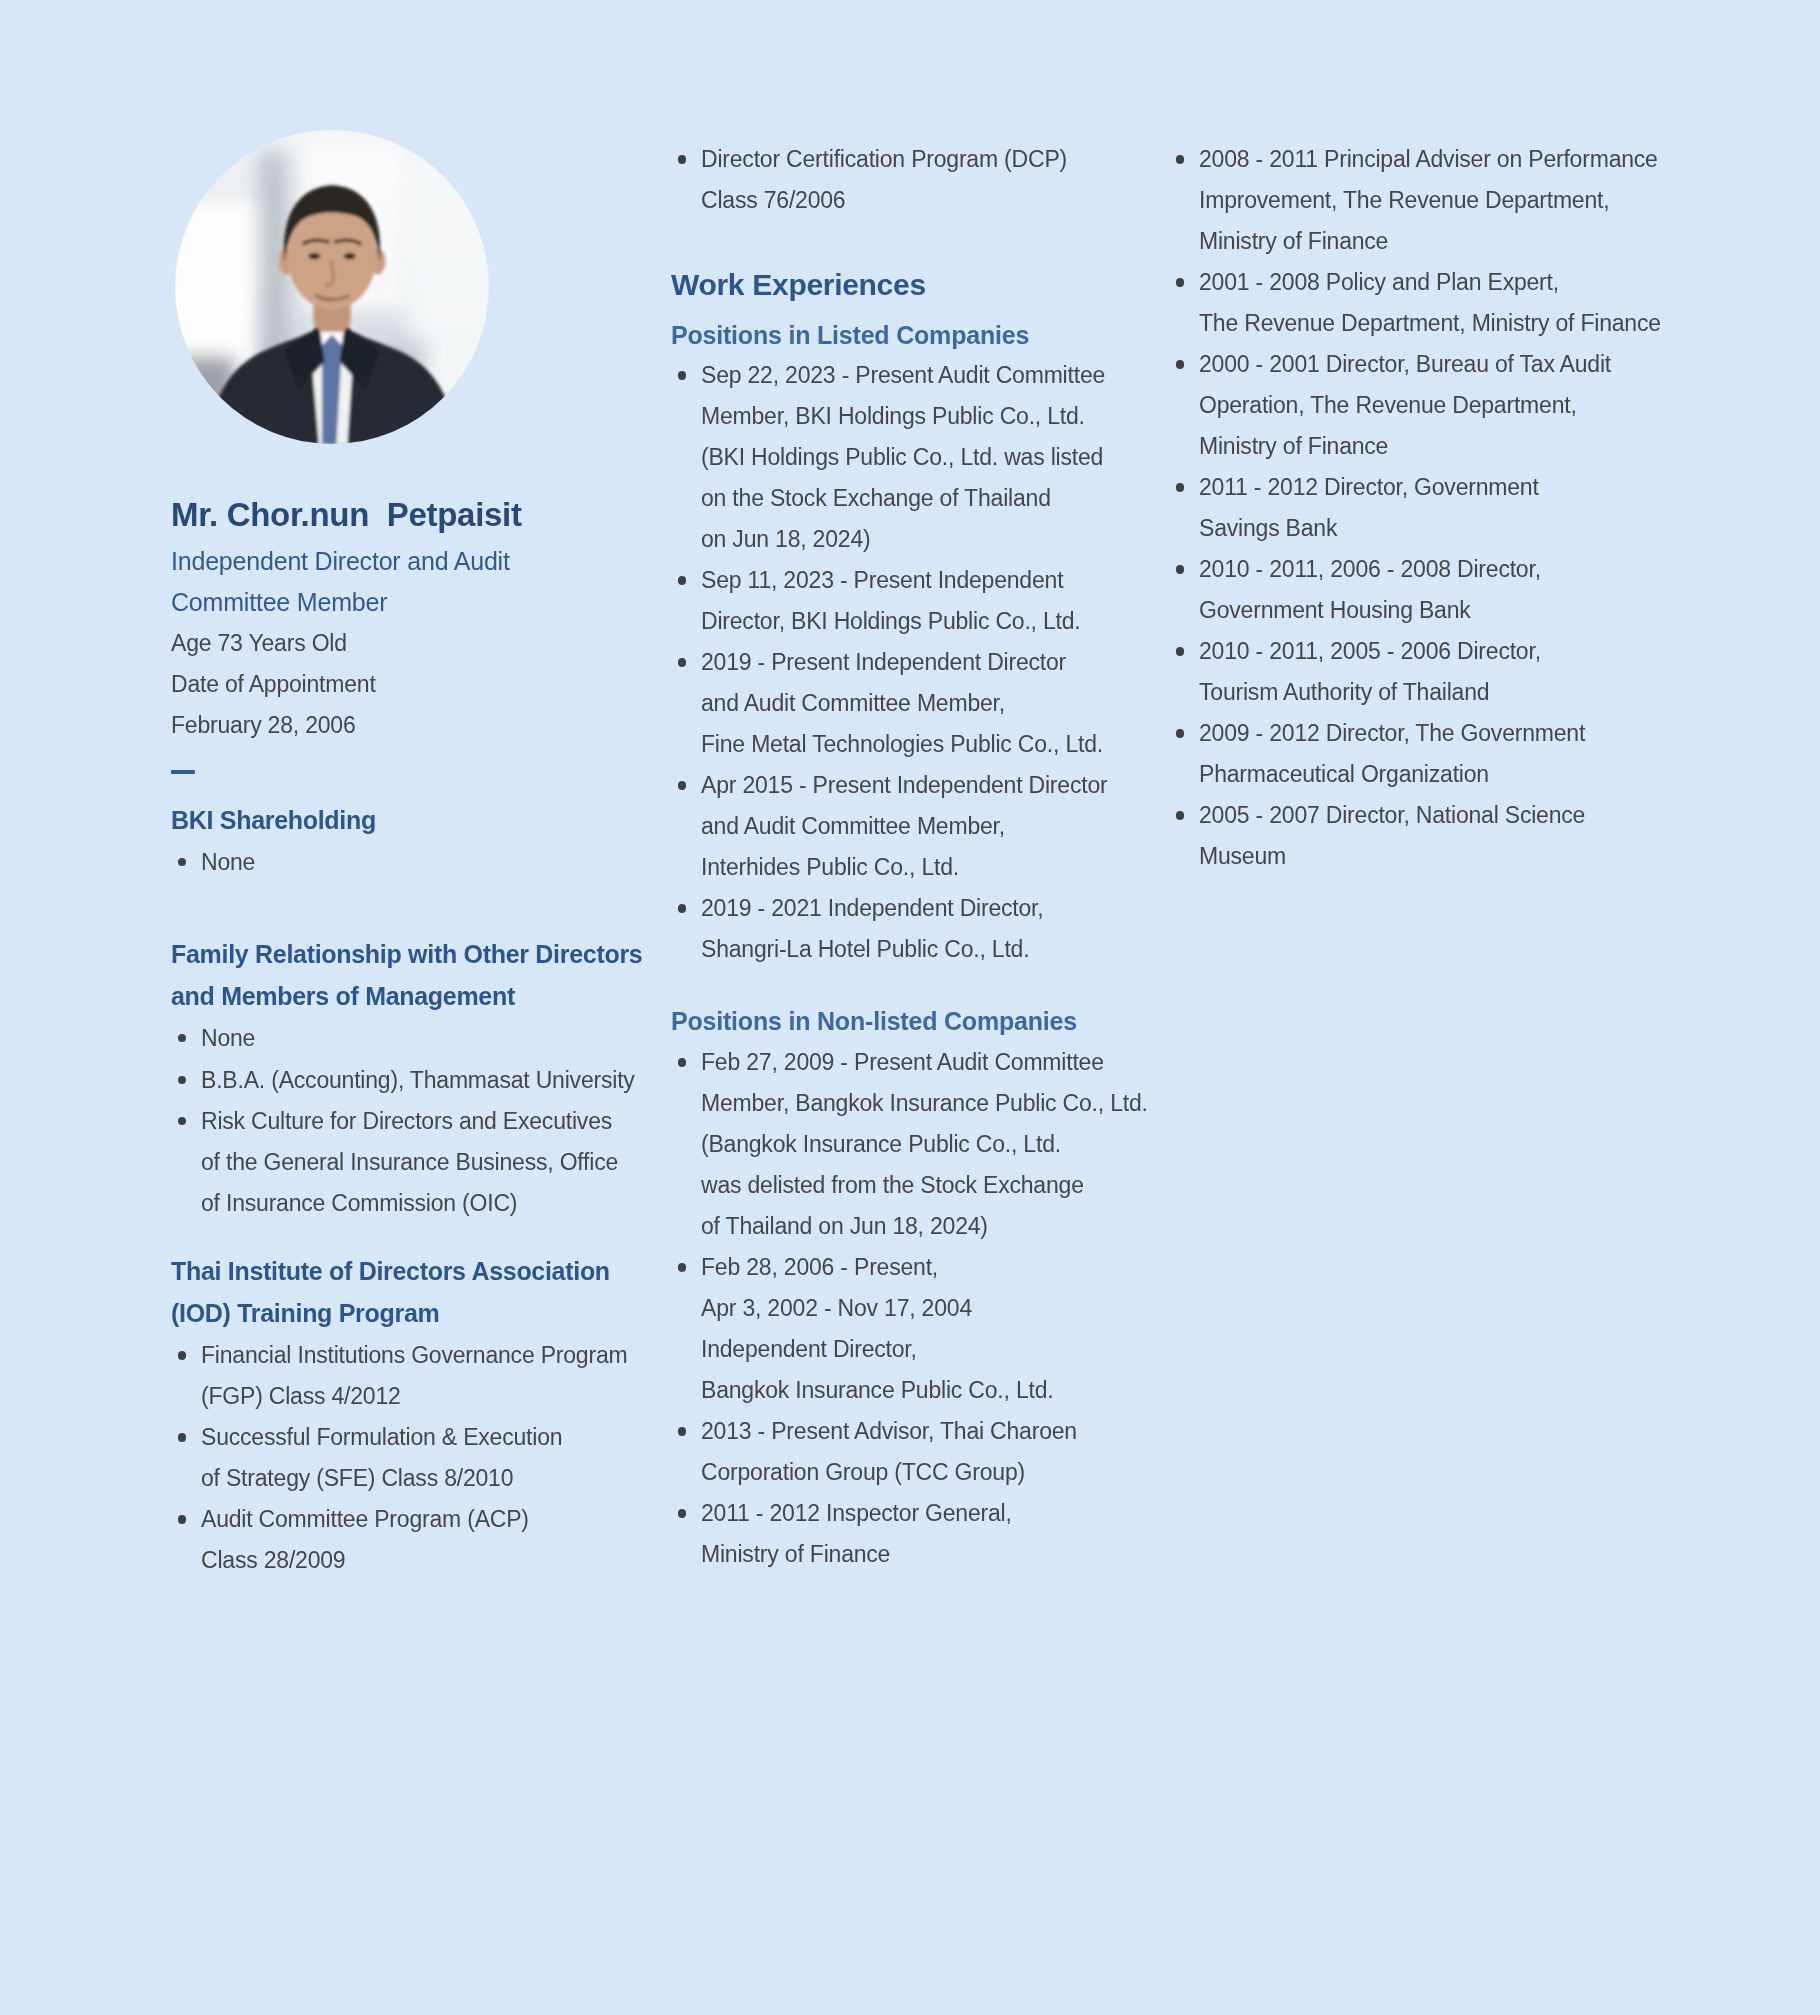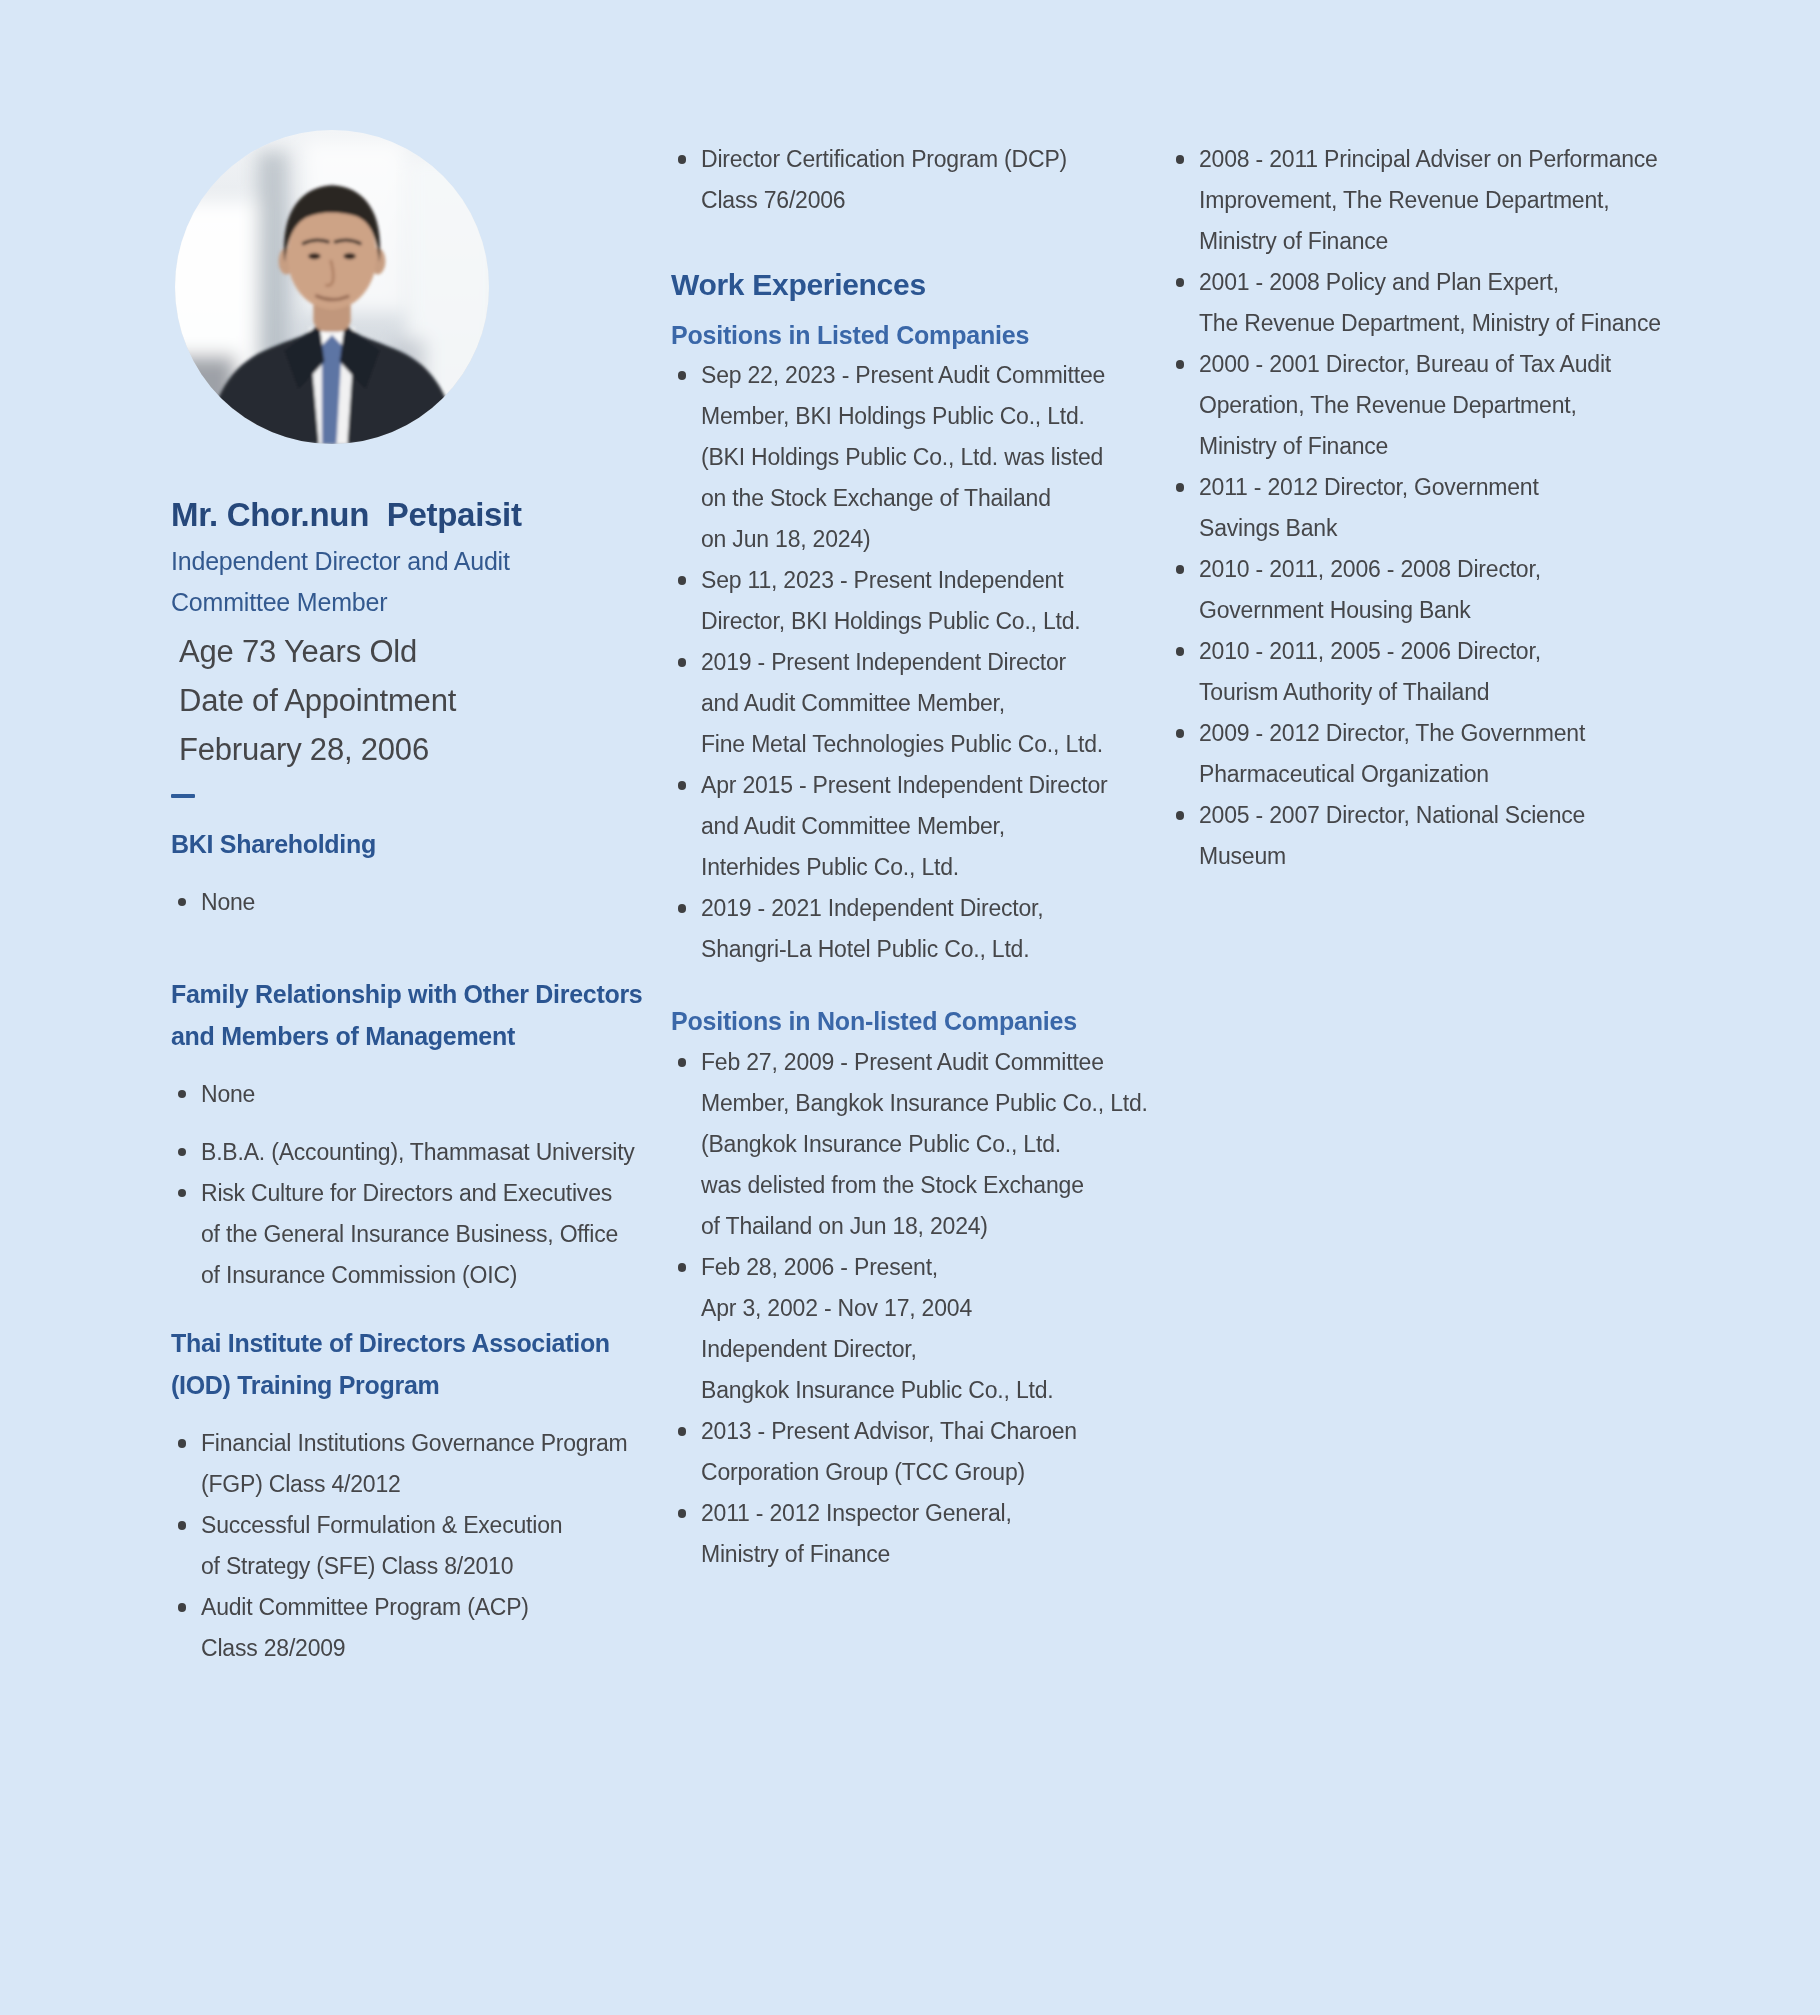--- a/index.html
+++ b/index.html
@@ -20,41 +20,41 @@
   .photo-wrap svg{display:block;width:314px;height:314px;}
 
   .name{
     margin:53px 0 0;font-size:33px;line-height:35px;
     font-weight:700;color:#26487b;white-space:pre;letter-spacing:-0.3px;
   }
   .subtitle{
     margin:8.8px 0 0;font-size:25px;line-height:41px;
     font-weight:400;color:#33598f;white-space:pre;letter-spacing:-0.2px;
   }
-  .meta{margin:8px;font-size:31px;line-height:41px;color:#454649;letter-spacing:-0.2px;white-space:pre;}
+  .meta{margin:0;font-size:23px;line-height:41px;color:#454649;letter-spacing:-0.2px;white-space:pre;}
   .dash{margin-top:24px;width:24px;height:3.9px;background:#2e5c9a;border-radius:1.1px;}
 
   h2{
     margin:0;font-size:25px;line-height:42px;font-weight:700;
     color:#2b5591;white-space:pre;letter-spacing:-0.3px;
   }
   h2.work{margin-top:43px;font-size:30px;}
   h2.bki{margin-top:25px;}
   h2.family{margin-top:50px;}
   h2.edu{margin-top:33px;}
   h2.iod{margin-top:26.4px;}
 
   h3{
     margin:13.2px 0 0;font-size:25px;line-height:33px;font-weight:700;
     color:#3a67a8;white-space:pre;letter-spacing:-0.2px;
   }
   h3.nonlisted{margin-top:35px;}
 
   ul{list-style:none;margin:0;padding:0;}
-  ul.tight{margin-top:17px;}
+  ul.tight{margin-top:1px;}
   .col2 ul.first, .col3 ul.first{margin-top:139px;}
   ul.listed, ul.nonlisted{margin-top:3.3px;}
 
   li{
     position:relative;padding-left:30px;
     font-size:23px;line-height:41px;color:#454649;
     letter-spacing:-0.2px;white-space:pre;
   }
   li::before{
     content:"";position:absolute;left:6.6px;top:16px;

